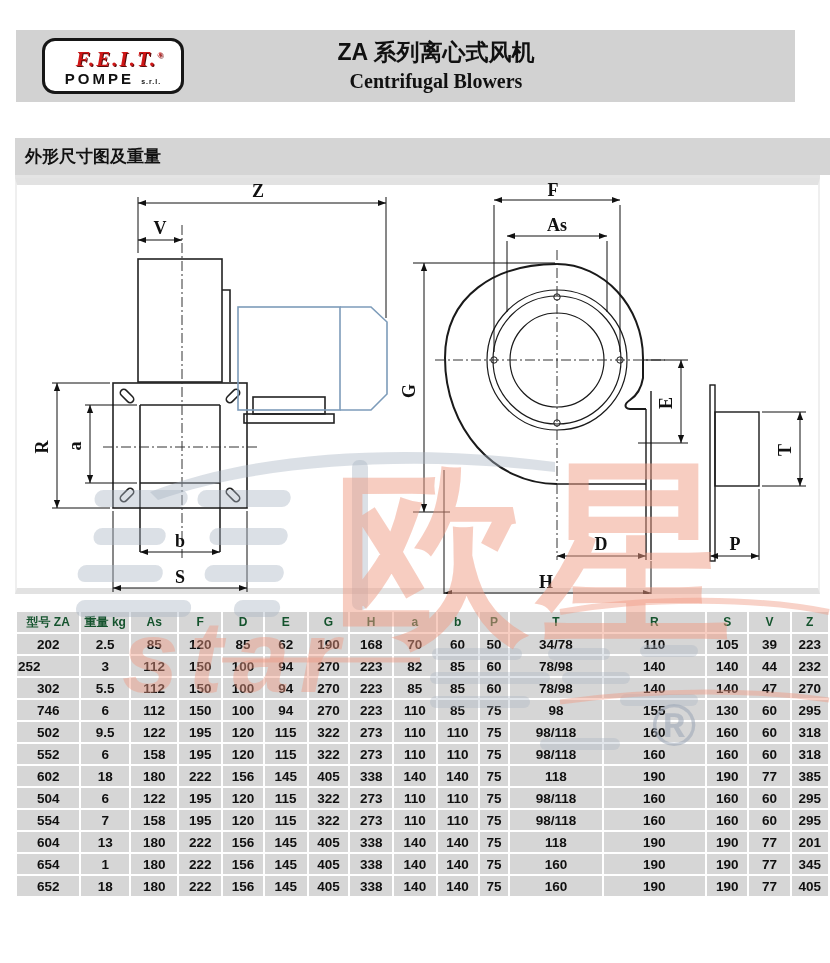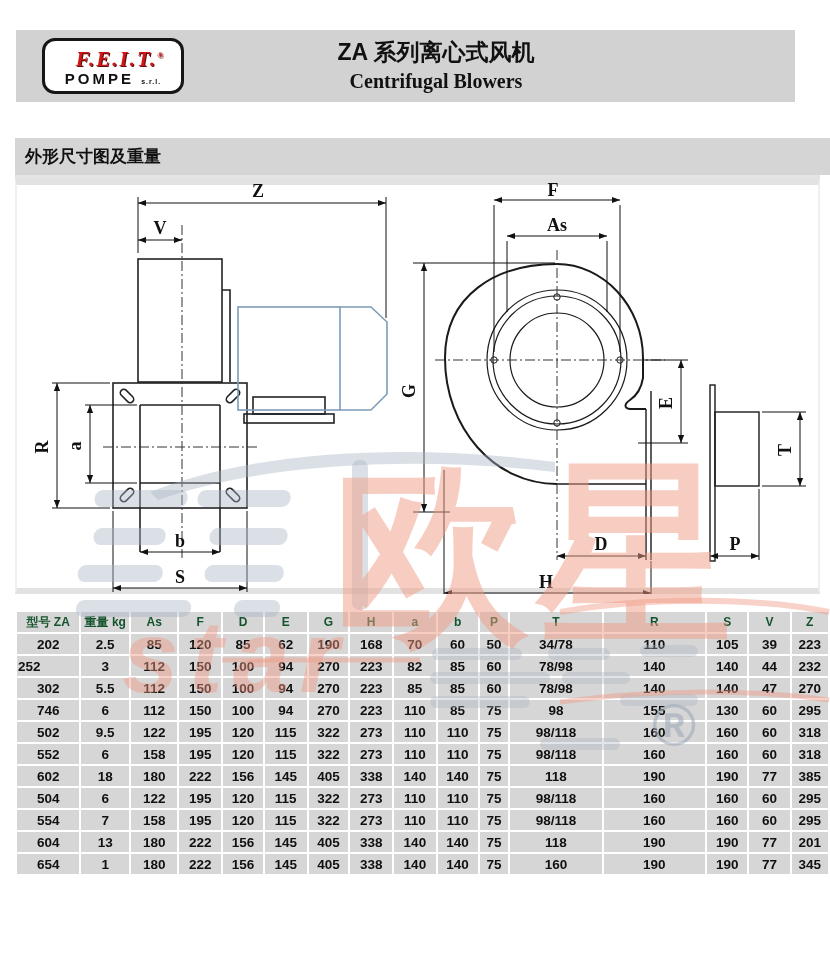--- a/index.html
+++ b/index.html
@@ -393,20 +393,38 @@
           <td>338</td>
           <td>140</td>
           <td>140</td>
           <td>75</td>
           <td>160</td>
           <td>190</td>
           <td>190</td>
           <td>77</td>
           <td>345</td>
         </tr>
+        <tr>
+          <td>652</td>
+          <td>18</td>
+          <td>180</td>
+          <td>222</td>
+          <td>156</td>
+          <td>145</td>
+          <td>405</td>
+          <td>338</td>
+          <td>140</td>
+          <td>140</td>
+          <td>75</td>
+          <td>160</td>
+          <td>190</td>
+          <td>190</td>
+          <td>77</td>
+          <td>405</td>
+        </tr>
       </tbody>
   </table>
 
   <svg id="watermark" viewBox="0 400 830 400">
     <g fill="#a9b4c4" fill-opacity="0.42">
       <path d="M150,492 C260,448 420,444 555,462 L555,472 C420,456 265,462 158,500 Z"></path>
       <rect x="147" y="490" width="93" height="17" rx="8" transform="skewX(-6)"></rect>
       <rect x="250" y="490" width="93" height="17" rx="8" transform="skewX(-6)"></rect>
       <rect x="150" y="528" width="72" height="17" rx="8" transform="skewX(-6)"></rect>
       <rect x="266" y="528" width="78" height="17" rx="8" transform="skewX(-6)"></rect>

